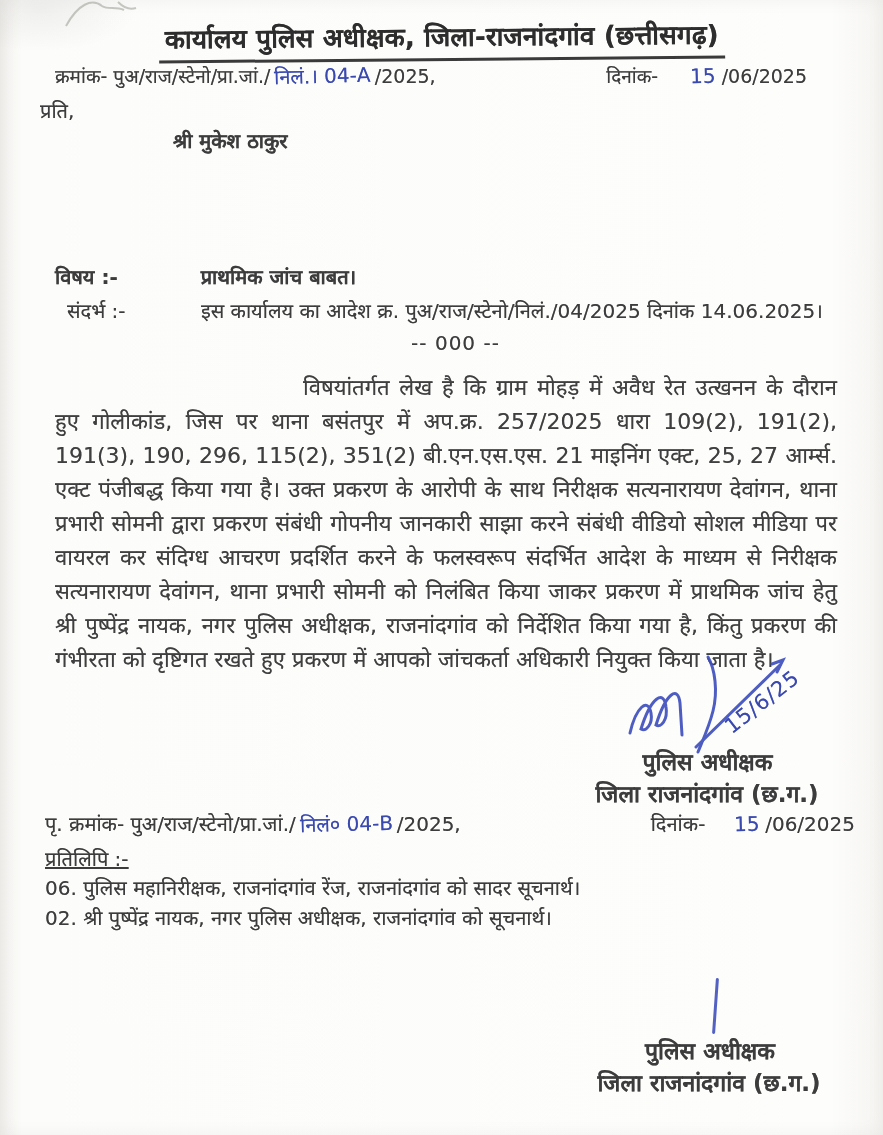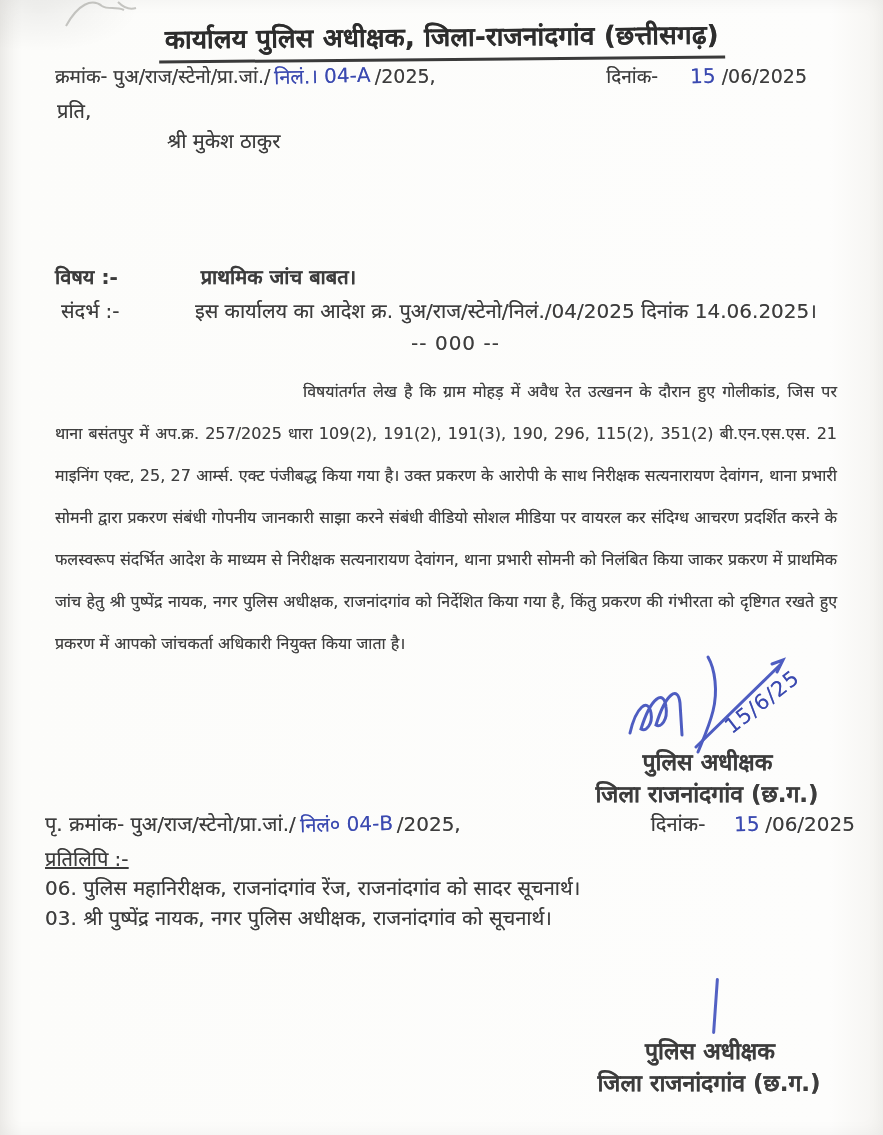--- a/index.html
+++ b/index.html
@@ -35,21 +35,21 @@
   .sig-date{
     transform:rotate(-38deg);font-size:21px;letter-spacing:1px;
     color:#3a49b0;text-shadow:0 0 .4px rgba(58,73,176,.6);
   }
   .pen-stroke{
     width:3px;height:56px;background:#4050bd;border-radius:2px;
     transform:rotate(4deg);opacity:.9;
   }
   .body-par{
     width:782px;text-align:justify;text-indent:248px;
-    font-size:16px;line-height:42px;color:#3f3f3f;
+    font-size:22px;line-height:34px;color:#3f3f3f;
     text-shadow:0 0 .3px rgba(63,63,63,.55);
   }
   .addr-line{line-height:34px;}
   .copy-line{line-height:30px;}
   svg{display:block;}
 </style>
 </head>
 <body>
 
 <div class="page">
@@ -65,32 +65,32 @@
   <div class="abs row-split fs19 print" style="top:62px;left:55px;width:752px;">
     <div>
       <span>क्रमांक- पुअ/राज/स्टेनो/प्रा.जां./</span><span class="hw hw-ins">निलं.। 04-A</span><span>/2025,</span>
     </div>
     <div>
       <span>दिनांक-</span>
       <span class="hw hw-ins" style="margin:0 6px 0 26px;">15</span><span>/06/2025</span>
     </div>
   </div>
 
-  <div class="abs fs20 print" style="top:97px;left:57px;">प्रति,</div>
+  <div class="abs fs20 print" style="top:97px;left:40px;">प्रति,</div>
 
-  <div class="abs fs20 print" style="top:124px;left:167px;">
+  <div class="abs fs20 print" style="top:124px;left:173px;font-weight:bold;">
     <div class="addr-line">श्री मुकेश ठाकुर</div>
   </div>
 
   <div class="abs fs20 print" style="top:263px;left:55px;font-weight:bold;">
     <span>विषय :-</span>
     <span style="margin-left:76px;">प्राथमिक जांच बाबत।</span>
   </div>
 
-  <div class="abs fs20 print" style="top:297px;left:61px;">
+  <div class="abs fs20 print" style="top:297px;left:67px;">
     <span>संदर्भ :-</span>
     <span style="margin-left:69px;">इस कार्यालय का आदेश क्र. पुअ/राज/स्टेनो/निलं./04/2025 दिनांक 14.06.2025।</span>
   </div>
 
   <div class="abs fs20 print center" style="top:331px;left:0;width:100%;transform:translateX(14px);letter-spacing:1px;">-- 000 --</div>
 
   <div class="abs body-par" style="top:371px;left:55px;">विषयांतर्गत लेख है कि ग्राम मोहड़ में अवैध रेत उत्खनन के दौरान हुए गोलीकांड, जिस पर थाना बसंतपुर में अप.क्र. 257/2025 धारा 109(2), 191(2), 191(3), 190, 296, 115(2), 351(2) बी.एन.एस.एस. 21 माइनिंग एक्ट, 25, 27 आर्म्स. एक्ट पंजीबद्ध किया गया है। उक्त प्रकरण के आरोपी के साथ निरीक्षक सत्यनारायण देवांगन, थाना प्रभारी सोमनी द्वारा प्रकरण संबंधी गोपनीय जानकारी साझा करने संबंधी वीडियो सोशल मीडिया पर वायरल कर संदिग्ध आचरण प्रदर्शित करने के फलस्वरूप संदर्भित आदेश के माध्यम से निरीक्षक सत्यनारायण देवांगन, थाना प्रभारी सोमनी को निलंबित किया जाकर प्रकरण में प्राथमिक जांच हेतु श्री पुष्पेंद्र नायक, नगर पुलिस अधीक्षक, राजनांदगांव को निर्देशित किया गया है, किंतु प्रकरण की गंभीरता को दृष्टिगत रखते हुए प्रकरण में आपको जांचकर्ता अधिकारी नियुक्त किया जाता है।</div>
 
   <svg class="abs" style="left:612px;top:645px;" width="225" height="112" viewBox="0 0 225 112">
     <g fill="none" stroke="#4050bd" stroke-width="3" stroke-linecap="round" opacity="0.92">
@@ -110,20 +110,20 @@
       <span>पृ. क्रमांक- पुअ/राज/स्टेनो/प्रा.जां./</span><span class="hw hw-ins">निलं० 04-B</span><span>/2025,</span>
     </div>
     <div>
       <span>दिनांक-</span>
       <span class="hw hw-ins" style="margin:0 6px 0 22px;">15</span><span>/06/2025</span>
     </div>
   </div>
 
   <div class="abs fs20 print" style="top:845px;left:45px;text-decoration:underline;">प्रतिलिपि :-</div>
   <div class="abs fs20 print copy-line" style="top:873px;left:45px;">06. पुलिस महानिरीक्षक, राजनांदगांव रेंज, राजनांदगांव को सादर सूचनार्थ।</div>
-  <div class="abs fs20 print copy-line" style="top:903px;left:45px;">03. श्री पुष्पेंद्र नायक, नगर पुलिस अधीक्षक, राजनांदगांव को सूचनार्थ।</div>
+  <div class="abs fs20 print copy-line" style="top:903px;left:45px;">02. श्री पुष्पेंद्र नायक, नगर पुलिस अधीक्षक, राजनांदगांव को सूचनार्थ।</div>
 
   <div class="abs pen-stroke" style="left:714px;top:978px;"></div>
 
   <div class="abs fs21 print center" style="top:1034px;left:600px;width:220px;font-weight:bold;">पुलिस अधीक्षक</div>
   <div class="abs fs21 print center" style="top:1066px;left:583px;width:252px;font-weight:bold;">जिला राजनांदगांव (छ.ग.)</div>
 
 </div>
 
 </body></html>

